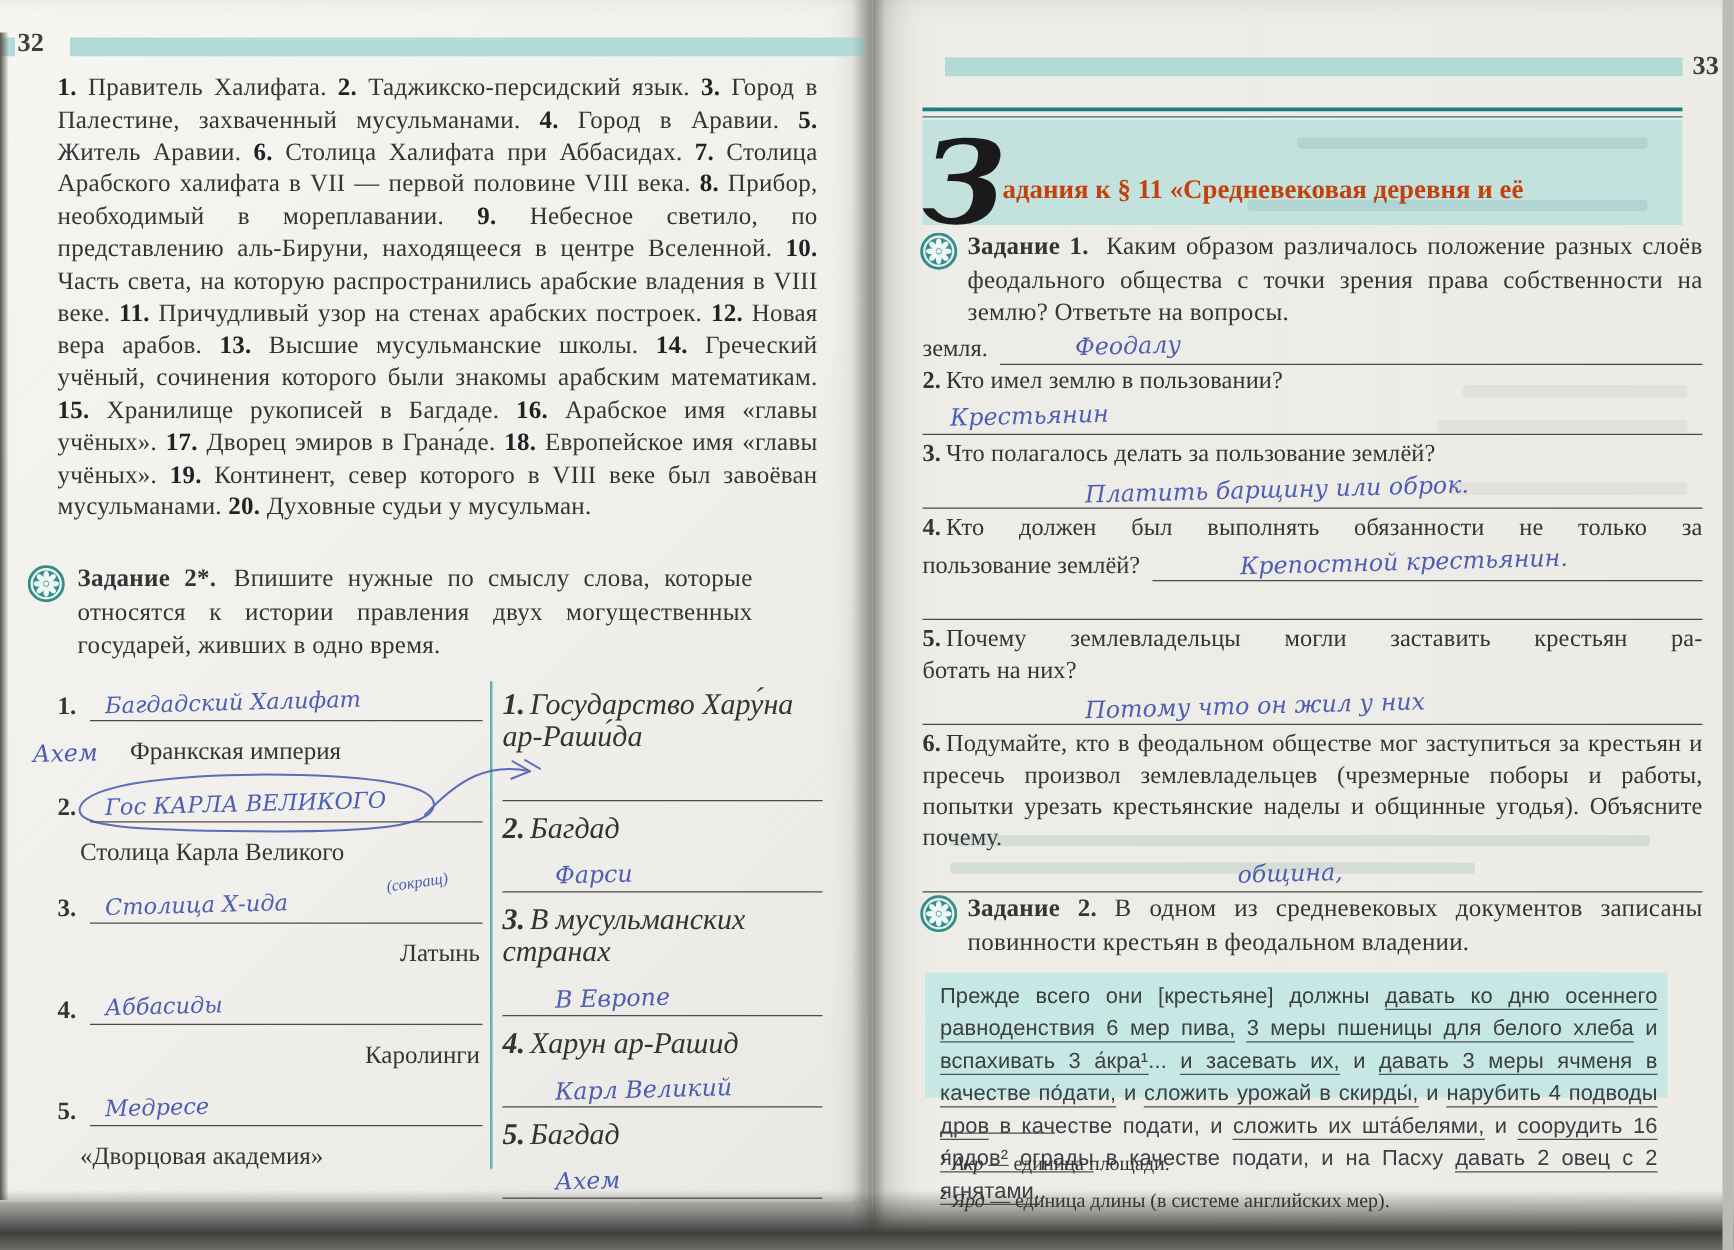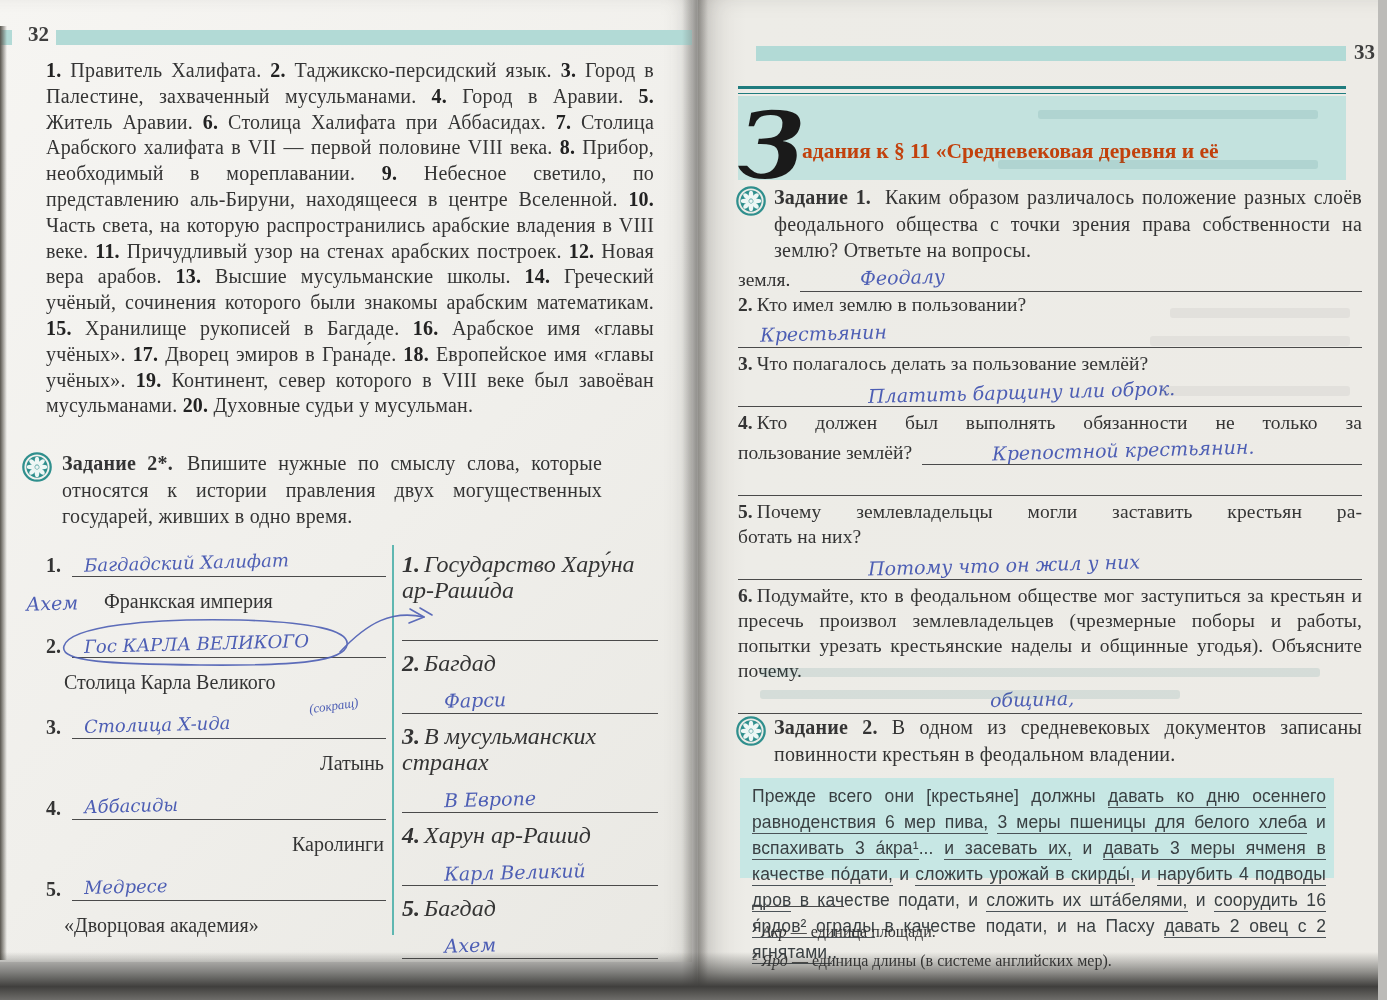--- a/index.html
+++ b/index.html
@@ -19,21 +19,21 @@
   #leftEdge{left:0;top:26px;width:7px;height:934px;z-index:4;
     background:linear-gradient(90deg,#59564f,rgba(90,88,80,0));}
   #bottomShadow{left:0;top:952px;width:1387px;height:48px;z-index:6;
     background:linear-gradient(180deg,rgba(50,50,48,0) 0%,rgba(50,50,48,.5) 42%,#403f3d 72%,#6e6d6a 100%);}
   
   .band{background:#b2dad6;height:15px;}
   #bandL{left:56px;top:30px;width:636px;}
   #bandLstub{left:0;top:30px;width:12px;}
   #bandR{left:756px;top:46px;width:590px;}
   .pageno{font-weight:bold;font-size:21px;color:#3e3e3e;}
-  #pnL{left:28px;top:22px;}
+  #pnL{left:14px;top:22px;}
   #pnR{left:1354px;top:40px;}
   
   #clues{left:46px;top:58px;width:608px;font-size:20px;line-height:25.8px;
     text-align:justify;letter-spacing:.2px;}
   .clue-num{font-weight:bold;color:#222;}
   #task2l{left:26px;top:450px;width:576px;}
   .taskhead{position:relative;padding-left:36px;font-size:20px;line-height:26.5px;
     text-align:justify;letter-spacing:.2px;}
   .taskhead b{margin-right:14px;}
   .rosette{position:absolute;left:-2px;top:2px;width:30px;height:30px;}

